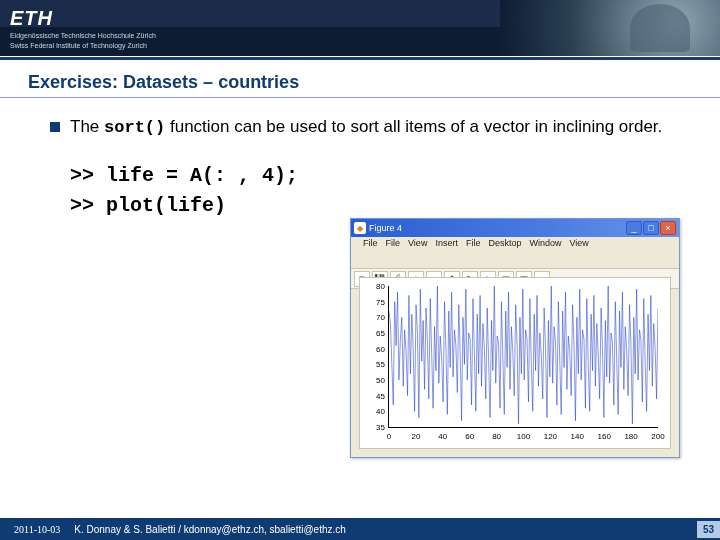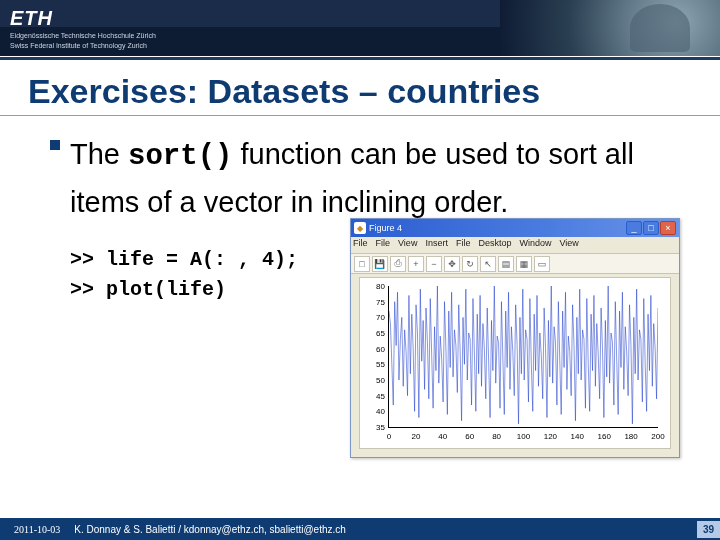--- a/index.html
+++ b/index.html
@@ -45,41 +45,41 @@
     background:#4b6172;
     opacity:.6;
   }
   .thin-line {
     height: 3px;
     background: #1e3c63;
     margin-top: 1px;
   }
   .slide-title {
     color: #0f3b73;
-    font-size: 34px;
+    font-size: 18px;
     padding: 12px 28px 4px 28px;
     border-bottom: 1px solid #8aa0ba;
     margin: 0 0 10px 0;
   }
   .content {
     padding: 6px 50px 0 50px;
   }
   .bullet {
     display: flex;
     align-items: flex-start;
     margin-bottom: 20px;
   }
   .bullet-mark {
     width: 10px; height: 10px;
     background: #0f3b73;
     margin: 8px 10px 0 0;
     flex: none;
   }
   .bullet-text {
-    font-size: 29px;
+    font-size: 17px;
     line-height: 1.55;
     color: #000;
   }
   .mono { font-family: "Courier New", monospace; font-weight: bold; }
   .code-block {
     font-family: "Courier New", monospace;
     font-weight: bold;
     font-size: 20px;
     line-height: 1.5;
     margin-left: 20px;
@@ -114,24 +114,24 @@
     width:16px;height:14px;
     background:#4a7ce0;
     border:1px solid #2a5dd0;
     color:#fff;
     display:flex;align-items:center;justify-content:center;
     font-size:9px;
     border-radius:2px;
   }
   .fw-btn.close { background:#e0644a; border-color:#b04028; }
   .fw-menu {
-    height: 17px;
+    height: 32px;
     background:#ece9d8;
     display:flex; gap:8px;
-    padding: 1px 2px;
+    padding: 1px 12px;
     color:#222;
     border-bottom:1px solid #c8c4b4;
   }
   .fw-menu span { text-decoration: none; }
   .fw-tools {
     height: 20px;
     background:#f5f3ea;
     border-bottom:1px solid #c8c4b4;
     display:flex; gap:2px; padding:2px 3px;
     align-items:center;
@@ -251,14 +251,14 @@
       <svg id="plot-svg" width="100%" height="100%" preserveAspectRatio="none" viewBox="0 0 100 100">
           <path d="M0.00 17.78 L0.53 26.67 L1.06 55.56 L1.59 84.44 L2.12 11.11 L2.65 42.22 L3.17 4.44 L3.70 66.67 L4.23 37.78 L4.76 22.22 L5.29 71.11 L5.82 31.11 L6.35 46.67 L6.88 77.78 L7.41 6.67 L7.94 62.22 L8.47 20.00 L8.99 44.44 L9.52 88.89 L10.05 13.33 L10.58 33.33 L11.11 93.33 L11.64 2.22 L12.17 53.33 L12.70 24.44 L13.23 73.33 L13.76 15.56 L14.29 40.00 L14.81 80.00 L15.34 8.89 L15.87 48.89 L16.40 86.67 L16.93 28.89 L17.46 60.00 L17.99 0.00 L18.52 68.89 L19.05 35.56 L19.58 51.11 L20.11 82.22 L20.63 11.11 L21.16 44.44 L21.69 91.11 L22.22 17.78 L22.75 57.78 L23.28 4.44 L23.81 64.44 L24.34 31.11 L24.87 42.22 L25.40 75.56 L25.93 13.33 L26.46 46.67 L26.98 95.56 L27.51 22.22 L28.04 55.56 L28.57 2.22 L29.10 66.67 L29.63 33.33 L30.16 37.78 L30.69 84.44 L31.22 8.89 L31.75 48.89 L32.28 88.89 L32.80 20.00 L33.33 62.22 L33.86 6.67 L34.39 71.11 L34.92 26.67 L35.45 44.44 L35.98 80.00 L36.51 15.56 L37.04 53.33 L37.57 93.33 L38.10 24.44 L38.62 60.00 L39.15 0.00 L39.68 68.89 L40.21 35.56 L40.74 40.00 L41.27 86.67 L41.80 11.11 L42.33 51.11 L42.86 91.11 L43.39 17.78 L43.92 57.78 L44.44 4.44 L44.97 73.33 L45.50 28.89 L46.03 46.67 L46.56 77.78 L47.09 13.33 L47.62 42.22 L48.15 97.78 L48.68 22.22 L49.21 62.22 L49.74 2.22 L50.26 66.67 L50.79 31.11 L51.32 37.78 L51.85 82.22 L52.38 8.89 L52.91 55.56 L53.44 88.89 L53.97 20.00 L54.50 60.00 L55.03 6.67 L55.56 71.11 L56.08 33.33 L56.61 48.89 L57.14 80.00 L57.67 15.56 L58.20 44.44 L58.73 93.33 L59.26 24.44 L59.79 64.44 L60.32 0.00 L60.85 68.89 L61.38 28.89 L61.90 40.00 L62.43 84.44 L62.96 11.11 L63.49 53.33 L64.02 91.11 L64.55 17.78 L65.08 57.78 L65.61 4.44 L66.14 73.33 L66.67 35.56 L67.20 46.67 L67.72 77.78 L68.25 13.33 L68.78 42.22 L69.31 95.56 L69.84 22.22 L70.37 62.22 L70.90 2.22 L71.43 66.67 L71.96 31.11 L72.49 37.78 L73.02 86.67 L73.54 8.89 L74.07 55.56 L74.60 88.89 L75.13 20.00 L75.66 60.00 L76.19 6.67 L76.72 71.11 L77.25 26.67 L77.78 48.89 L78.31 80.00 L78.84 15.56 L79.37 44.44 L79.89 93.33 L80.42 24.44 L80.95 64.44 L81.48 0.00 L82.01 68.89 L82.54 33.33 L83.07 40.00 L83.60 84.44 L84.13 11.11 L84.66 53.33 L85.19 91.11 L85.71 17.78 L86.24 57.78 L86.77 4.44 L87.30 73.33 L87.83 28.89 L88.36 46.67 L88.89 77.78 L89.42 13.33 L89.95 42.22 L90.48 97.78 L91.01 22.22 L91.53 62.22 L92.06 2.22 L92.59 66.67 L93.12 31.11 L93.65 37.78 L94.18 82.22 L94.71 8.89 L95.24 55.56 L95.77 88.89 L96.30 20.00 L96.83 60.00 L97.35 6.67 L97.88 71.11 L98.41 26.67 L98.94 44.44 L99.47 80.00 L100.00 15.56 " stroke="#1030c8" stroke-width="0.5" fill="none" vector-effect="non-scaling-stroke"></path>
         </svg>
     <div class="ytick" style="top: 100%;">35</div><div class="ytick" style="top: 88.8889%;">40</div><div class="ytick" style="top: 77.7778%;">45</div><div class="ytick" style="top: 66.6667%;">50</div><div class="ytick" style="top: 55.5556%;">55</div><div class="ytick" style="top: 44.4444%;">60</div><div class="ytick" style="top: 33.3333%;">65</div><div class="ytick" style="top: 22.2222%;">70</div><div class="ytick" style="top: 11.1111%;">75</div><div class="ytick" style="top: 0%;">80</div><div class="xtick" style="left: 0%;">0</div><div class="xtick" style="left: 10%;">20</div><div class="xtick" style="left: 20%;">40</div><div class="xtick" style="left: 30%;">60</div><div class="xtick" style="left: 40%;">80</div><div class="xtick" style="left: 50%;">100</div><div class="xtick" style="left: 60%;">120</div><div class="xtick" style="left: 70%;">140</div><div class="xtick" style="left: 80%;">160</div><div class="xtick" style="left: 90%;">180</div><div class="xtick" style="left: 100%;">200</div></div>
   </div>
 </div>
 
 <div class="footer">
   <div class="date">2011-10-03</div>
   <div class="authors">K. Donnay &amp; S. Balietti / kdonnay@ethz.ch, sbalietti@ethz.ch</div>
-  <div class="pagebox">39</div>
+  <div class="pagebox">53</div>
 </div>
 
 </body></html>

